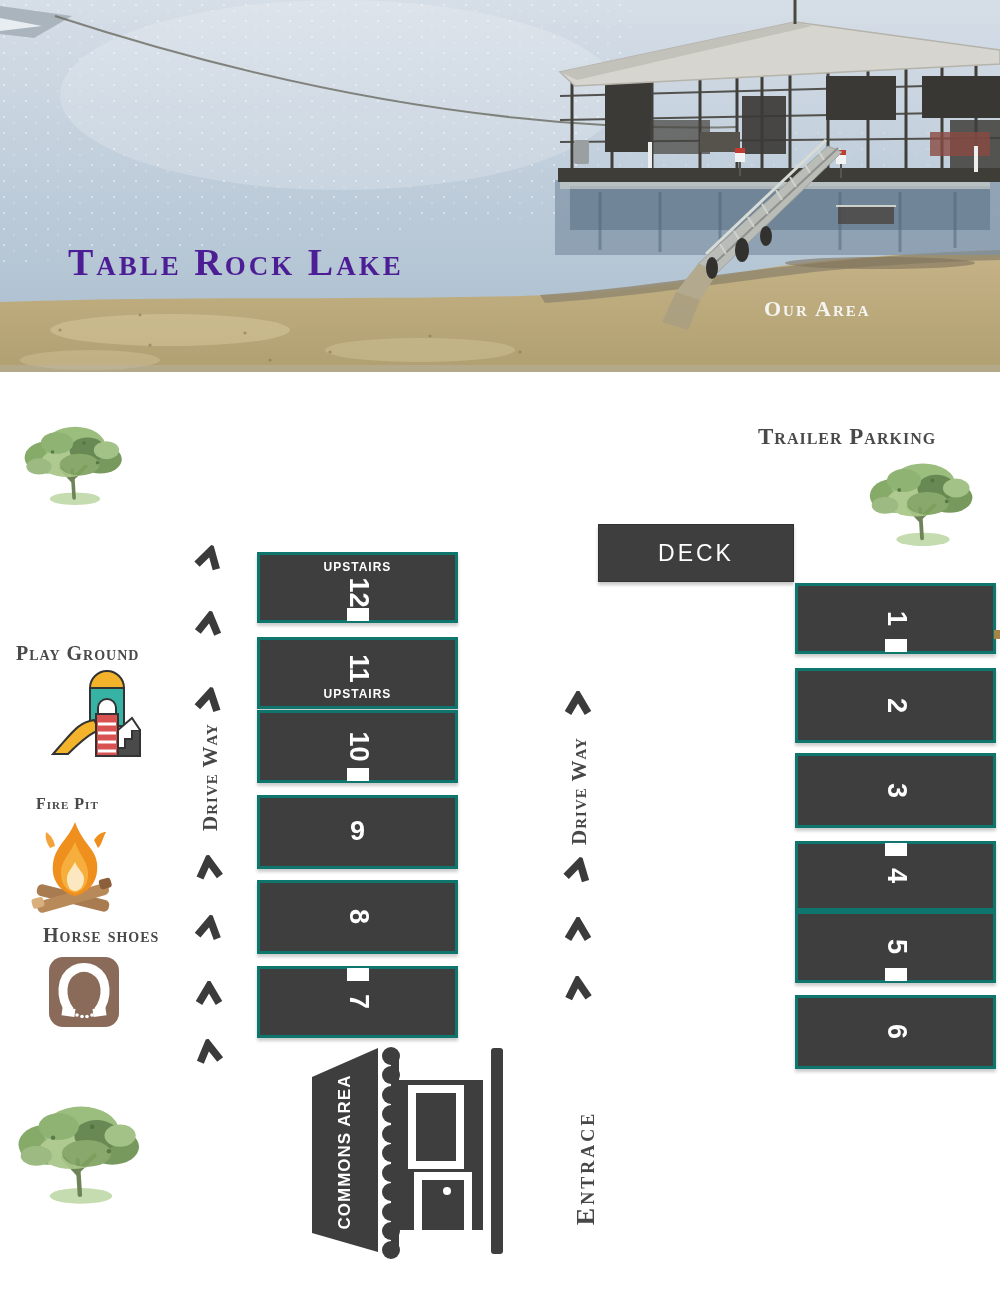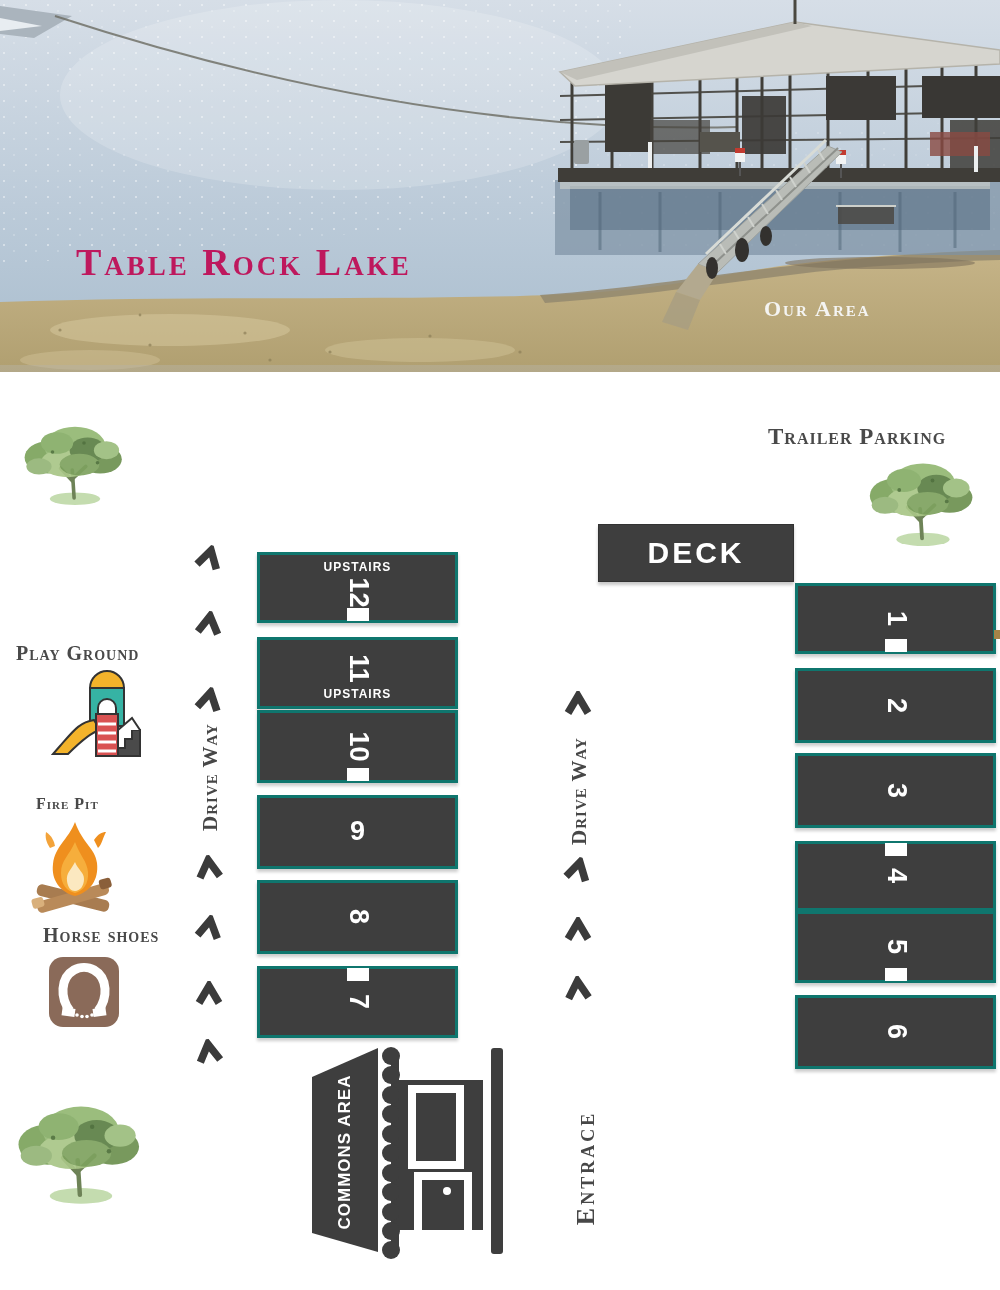--- a/index.html
+++ b/index.html
@@ -2,49 +2,49 @@
 <html><head>
 <meta charset="utf-8">
 <style>
   html,body{margin:0;padding:0;background:#ffffff;}
   .stage{position:relative;width:1000px;height:1290px;background:#ffffff;overflow:hidden;
          font-family:"Liberation Sans",sans-serif;}
 
   
   .hero{position:absolute;left:0;top:0;width:1000px;height:372px;}
   .hero svg{display:block;}
-  .hero-title{position:absolute;left:76px;top:240px;
+  .hero-title{position:absolute;left:68px;top:240px;
     font-family:"Liberation Serif",serif;font-variant:small-caps;font-weight:700;
-    font-size:38px;letter-spacing:3px;color:#be185d;white-space:nowrap;}
+    font-size:38px;letter-spacing:3px;color:#4c1d95;white-space:nowrap;}
   .hero-caption{position:absolute;left:764px;top:296px;
     font-family:"Liberation Serif",serif;font-variant:small-caps;font-weight:700;
     font-size:22px;letter-spacing:2px;color:#f4f4f2;white-space:nowrap;}
 
   
   .maplabel{position:absolute;font-family:"Liberation Serif",serif;font-variant:small-caps;
     font-weight:700;color:#494949;white-space:nowrap;}
-  .lbl-trailer{left:758px;top:424px;font-size:23px;letter-spacing:1px;margin-left:10px;}
+  .lbl-trailer{left:758px;top:424px;font-size:23px;letter-spacing:1px;}
   .lbl-play{left:16px;top:642px;font-size:20px;letter-spacing:1px;}
   .lbl-fire{left:36px;top:795px;font-size:16px;letter-spacing:1px;}
   .lbl-horse{left:20px;top:924px;font-size:20px;letter-spacing:1px;margin-left:23px;}
   .vtext{position:absolute;text-align:center;transform:rotate(-90deg);
     font-family:"Liberation Serif",serif;font-variant:small-caps;font-weight:700;
     color:#474747;white-space:nowrap;}
   .vt-drive-left{left:154px;top:766px;width:110px;height:22px;font-size:21px;letter-spacing:1px;}
   .vt-drive-right{left:523px;top:780px;width:110px;height:22px;font-size:21px;letter-spacing:1px;}
   .vt-entrance{left:509px;top:1155px;width:150px;height:26px;font-size:26px;letter-spacing:3px;}
   .vt-commons{left:256px;top:1141px;width:180px;height:22px;font-size:17px;letter-spacing:1px;
     font-family:"Liberation Sans",sans-serif;font-variant:normal;font-weight:700;color:#ffffff;
     text-transform:uppercase;}
 
   
   .deck{position:absolute;left:598px;top:524px;width:194px;height:56px;background:#3e3e3e;
     border:1px solid #323232;box-shadow:0 3px 3px rgba(0,0,0,.22);
     display:flex;align-items:center;justify-content:center;
-    color:#fff;font-weight:700;font-size:30px;letter-spacing:3px;}
+    color:#fff;font-weight:400;font-size:23px;letter-spacing:3px;}
   .cabin{position:absolute;width:195px;background:#3e3e3e;border:3px solid #0f766e;
     box-shadow:0 3px 3px rgba(0,0,0,.2);}
   .cabin .num{position:absolute;left:50%;top:50%;transform:translate(-50%,-52%) rotate(90deg);
     color:#fff;font-weight:700;font-size:27px;line-height:1;}
   .cabin .num.upright{transform:translate(-50%,-52%);}
   .cabin .num.lower{top:58%;}
   .cabin .num.higher{top:44%;}
   .cabin .upstairs{position:absolute;left:0;width:100%;text-align:center;color:#fff;
     font-weight:700;font-size:12px;letter-spacing:1px;}
   .cabin .upstairs.at-top{top:5px;}

